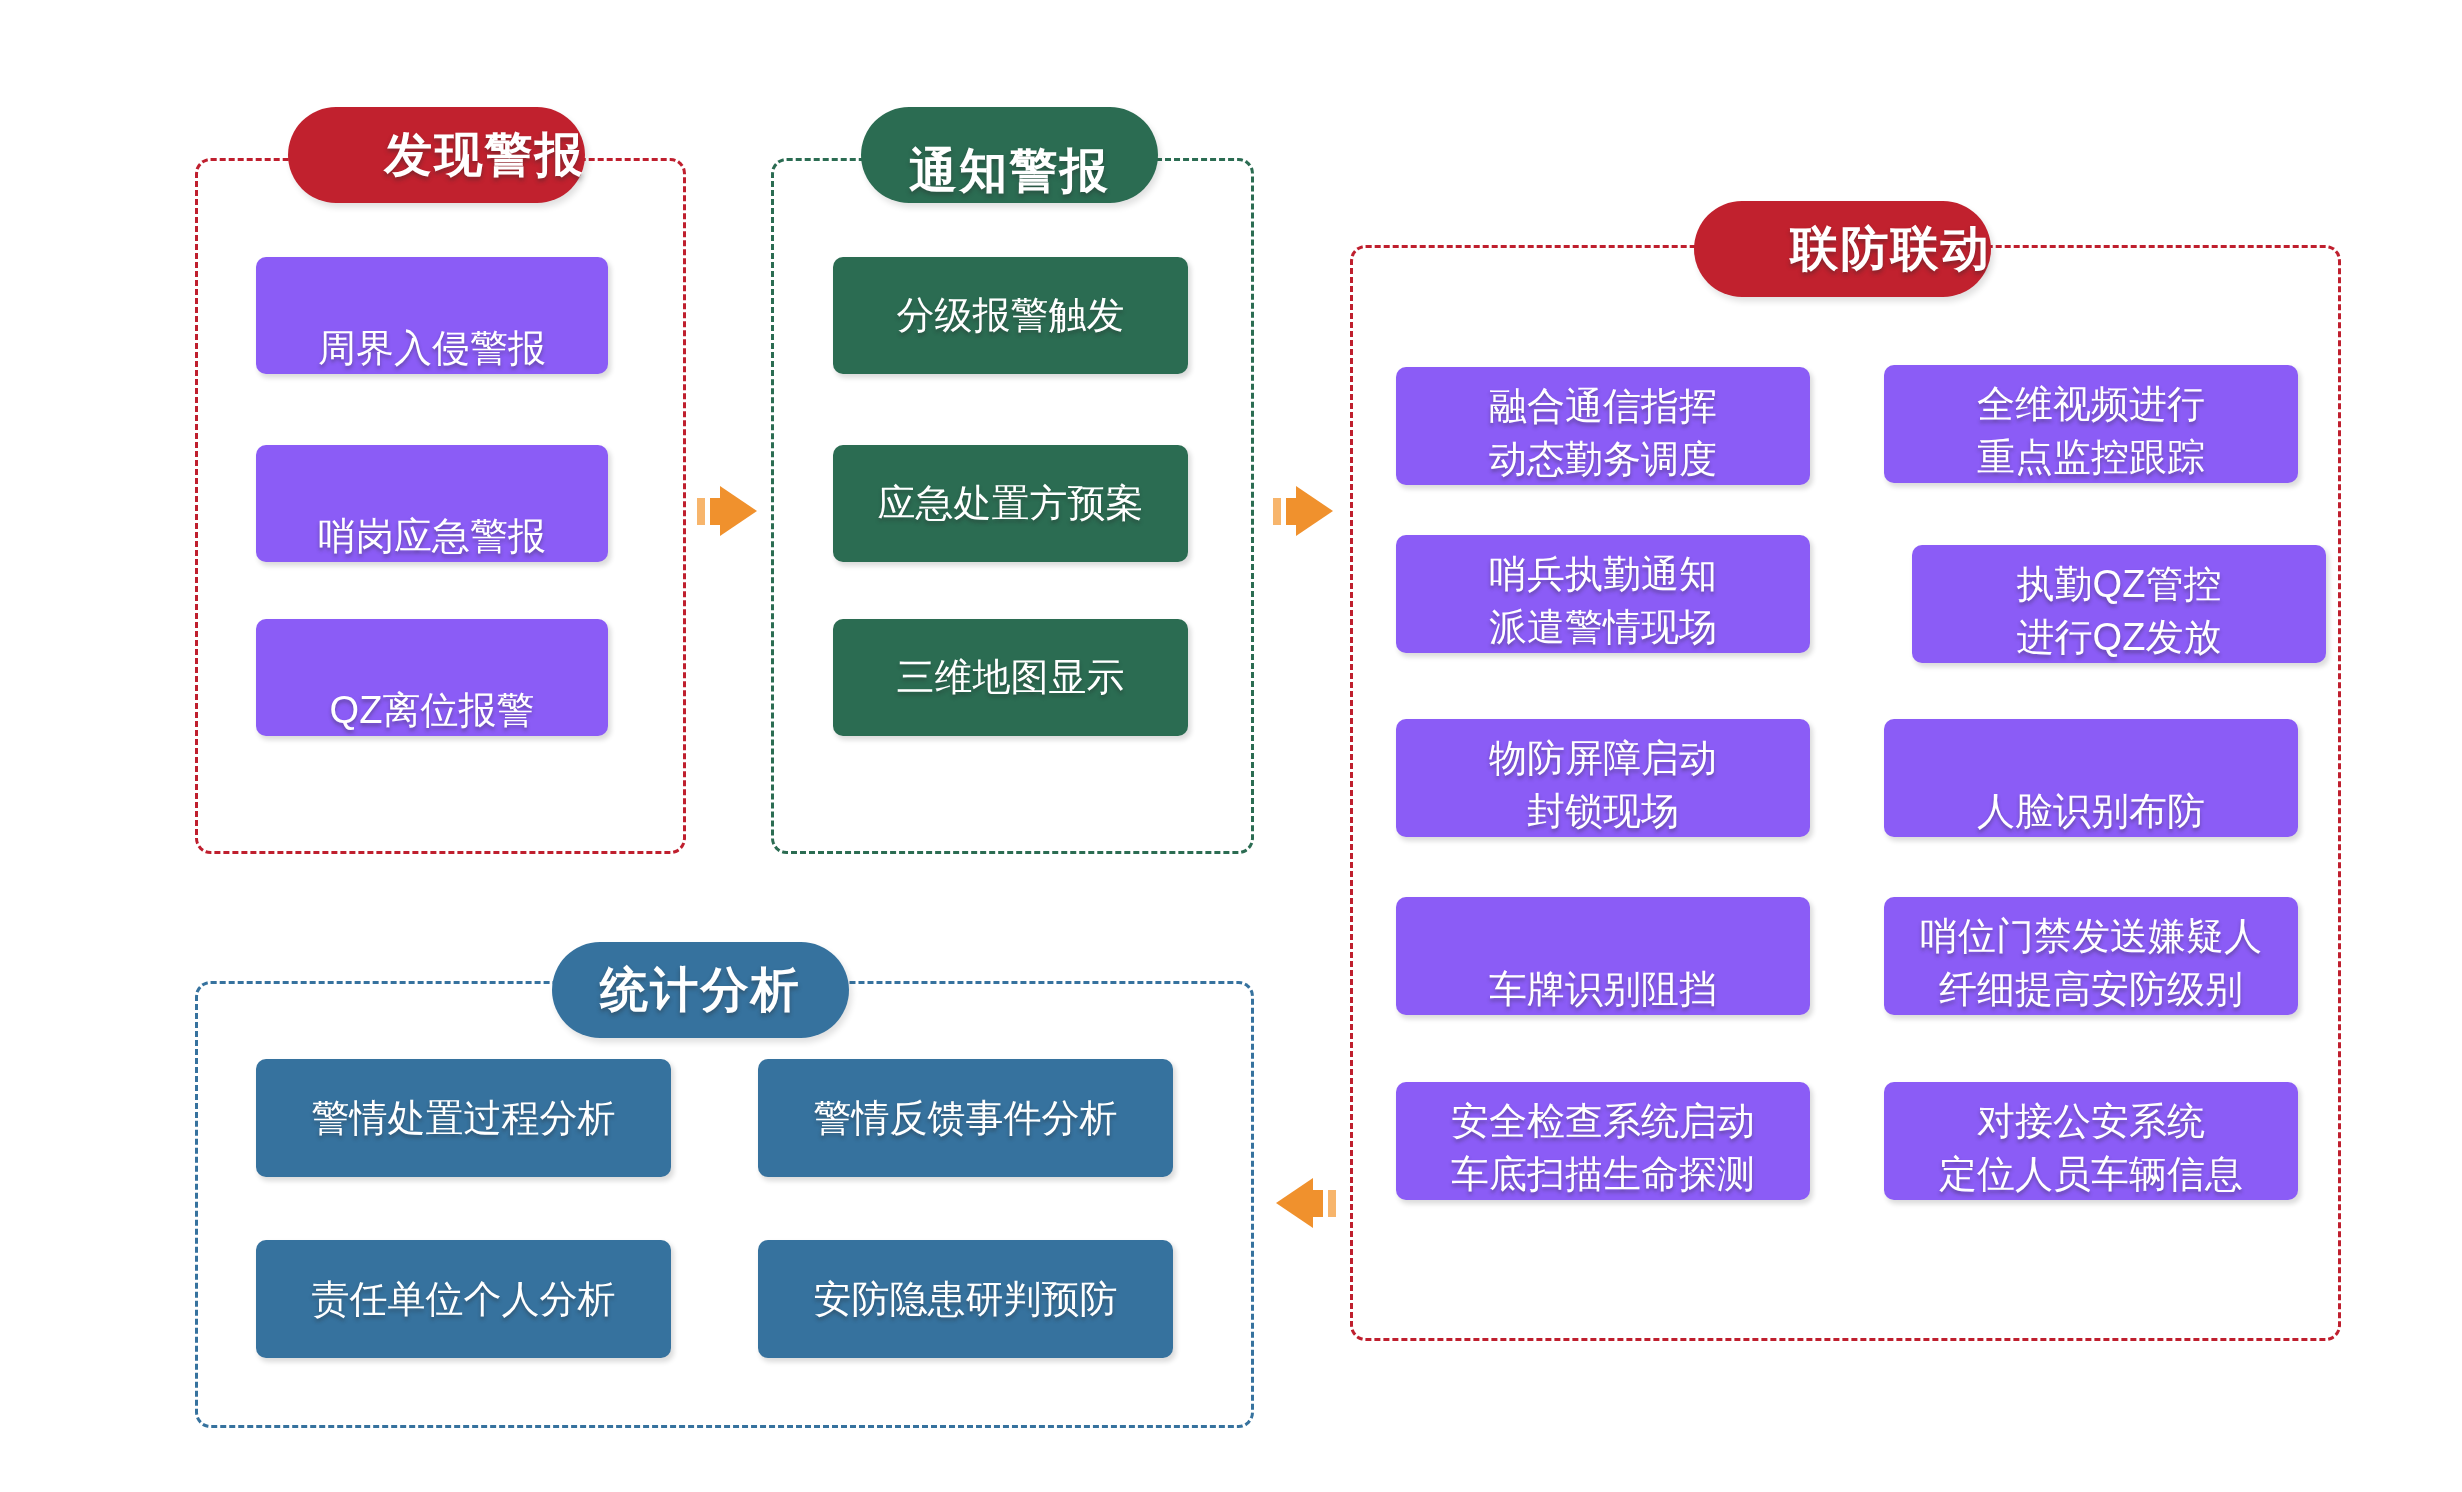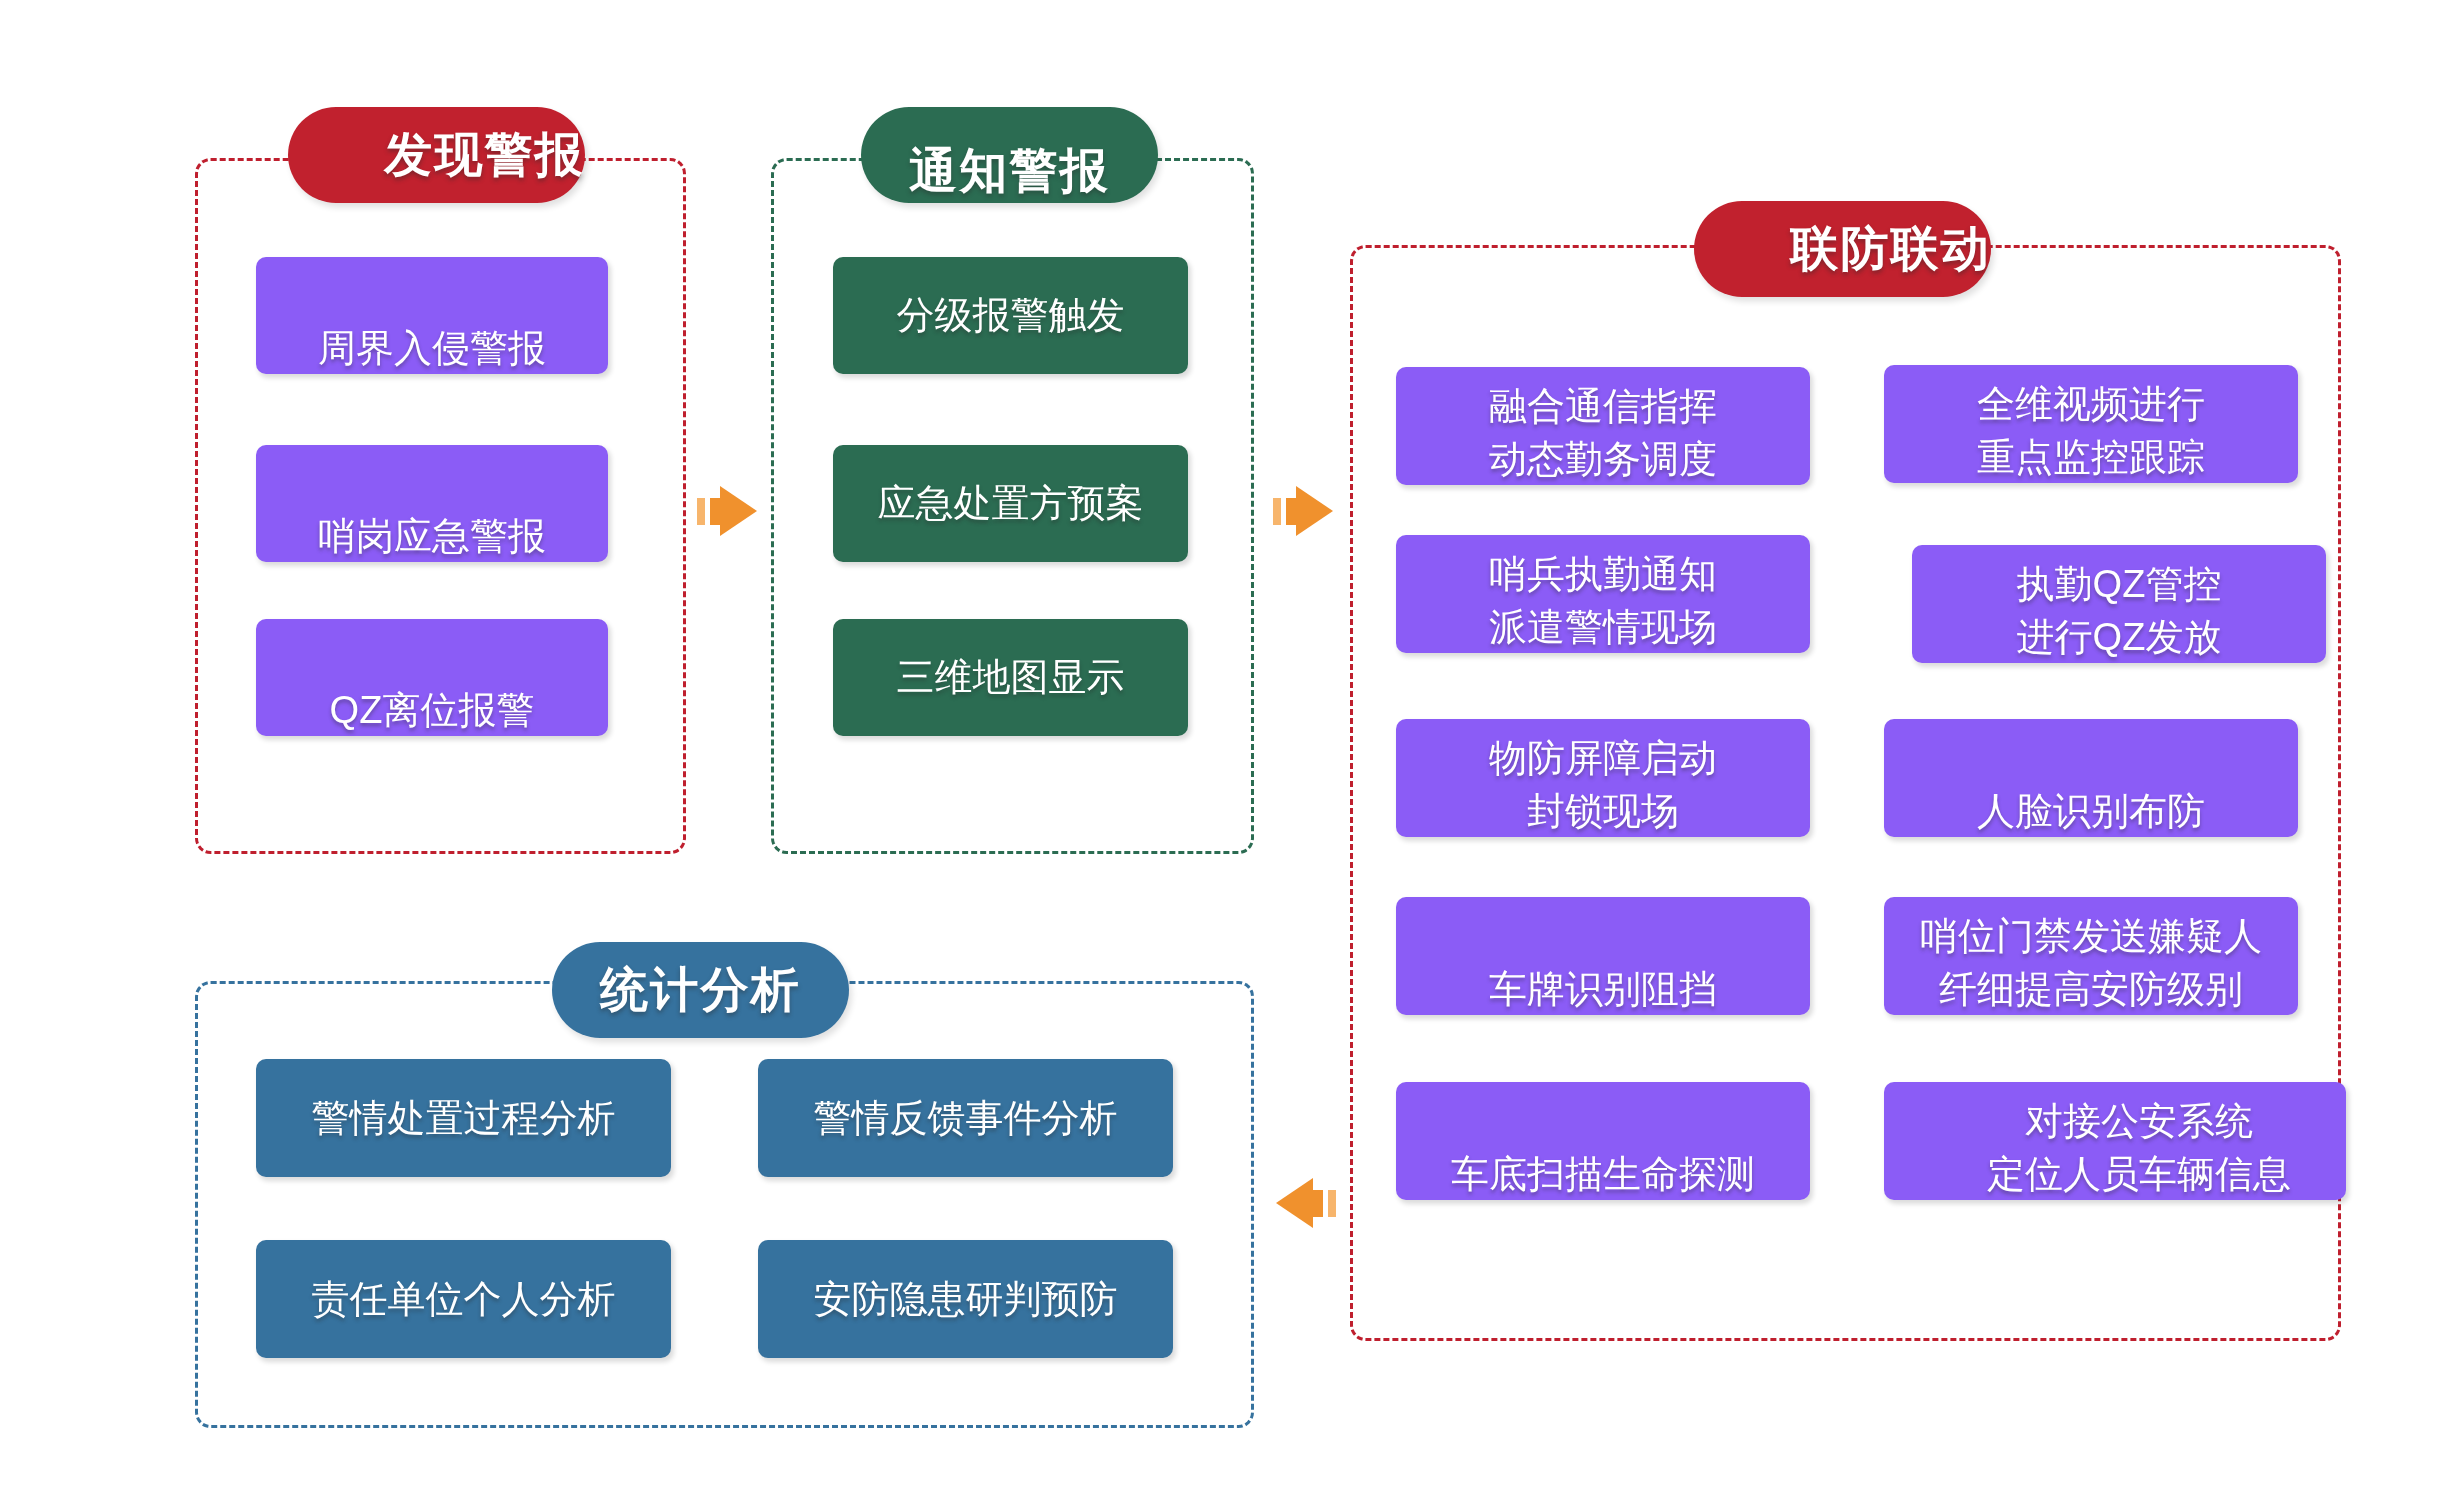--- a/index.html
+++ b/index.html
@@ -139,40 +139,41 @@
   </div>
   <div class="node red" style="left:1396px; top:719px; width:414px; height:118px;">
     <span class="ln">物防屏障启动</span>
     <span class="ln">封锁现场</span>
   </div>
   <div class="node red" style="left:1396px; top:897px; width:414px; height:118px;">
     <span class="ln">车牌识别阻挡</span>
     <span class="ln"></span>
   </div>
   <div class="node red" style="left:1396px; top:1082px; width:414px; height:118px;">
+    <span class="ln">安全检查系统启动</span>
     <span class="ln">车底扫描生命探测</span>
   </div>
 
   <div class="node red" style="left:1884px; top:365px; width:414px; height:118px;">
     <span class="ln">全维视频进行</span>
     <span class="ln">重点监控跟踪</span>
   </div>
   <div class="node red" style="left:1884px; top:545px; width:414px; height:118px;margin-left:28px;">
     <span class="ln">执勤QZ管控</span>
     <span class="ln">进行QZ发放</span>
   </div>
   <div class="node red" style="left:1884px; top:719px; width:414px; height:118px;">
     <span class="ln">人脸识别布防</span>
     <span class="ln"></span>
   </div>
   <div class="node red" style="left:1884px; top:897px; width:414px; height:118px;">
     <span class="ln">哨位门禁发送嫌疑人</span>
     <span class="ln">纤细提高安防级别</span>
   </div>
-  <div class="node red" style="left:1884px; top:1082px; width:414px; height:118px;padding-left:48px;">
+  <div class="node red" style="left:1884px; top:1082px; width:414px; height:118px;">
     <span class="ln">对接公安系统</span>
     <span class="ln">定位人员车辆信息</span>
   </div>
 
   <div class="zone blue" style="left:195px; top:981px; width:1053px; height:441px;"></div>
   <div class="pill blue" style="left:552px; top:930px;">
     <span>统计分析</span>
   </div>
   <div class="node blue" style="left:256px; top:1059px; width:415px; height:118px;">
     <span class="ln">警情处置过程分析</span>

